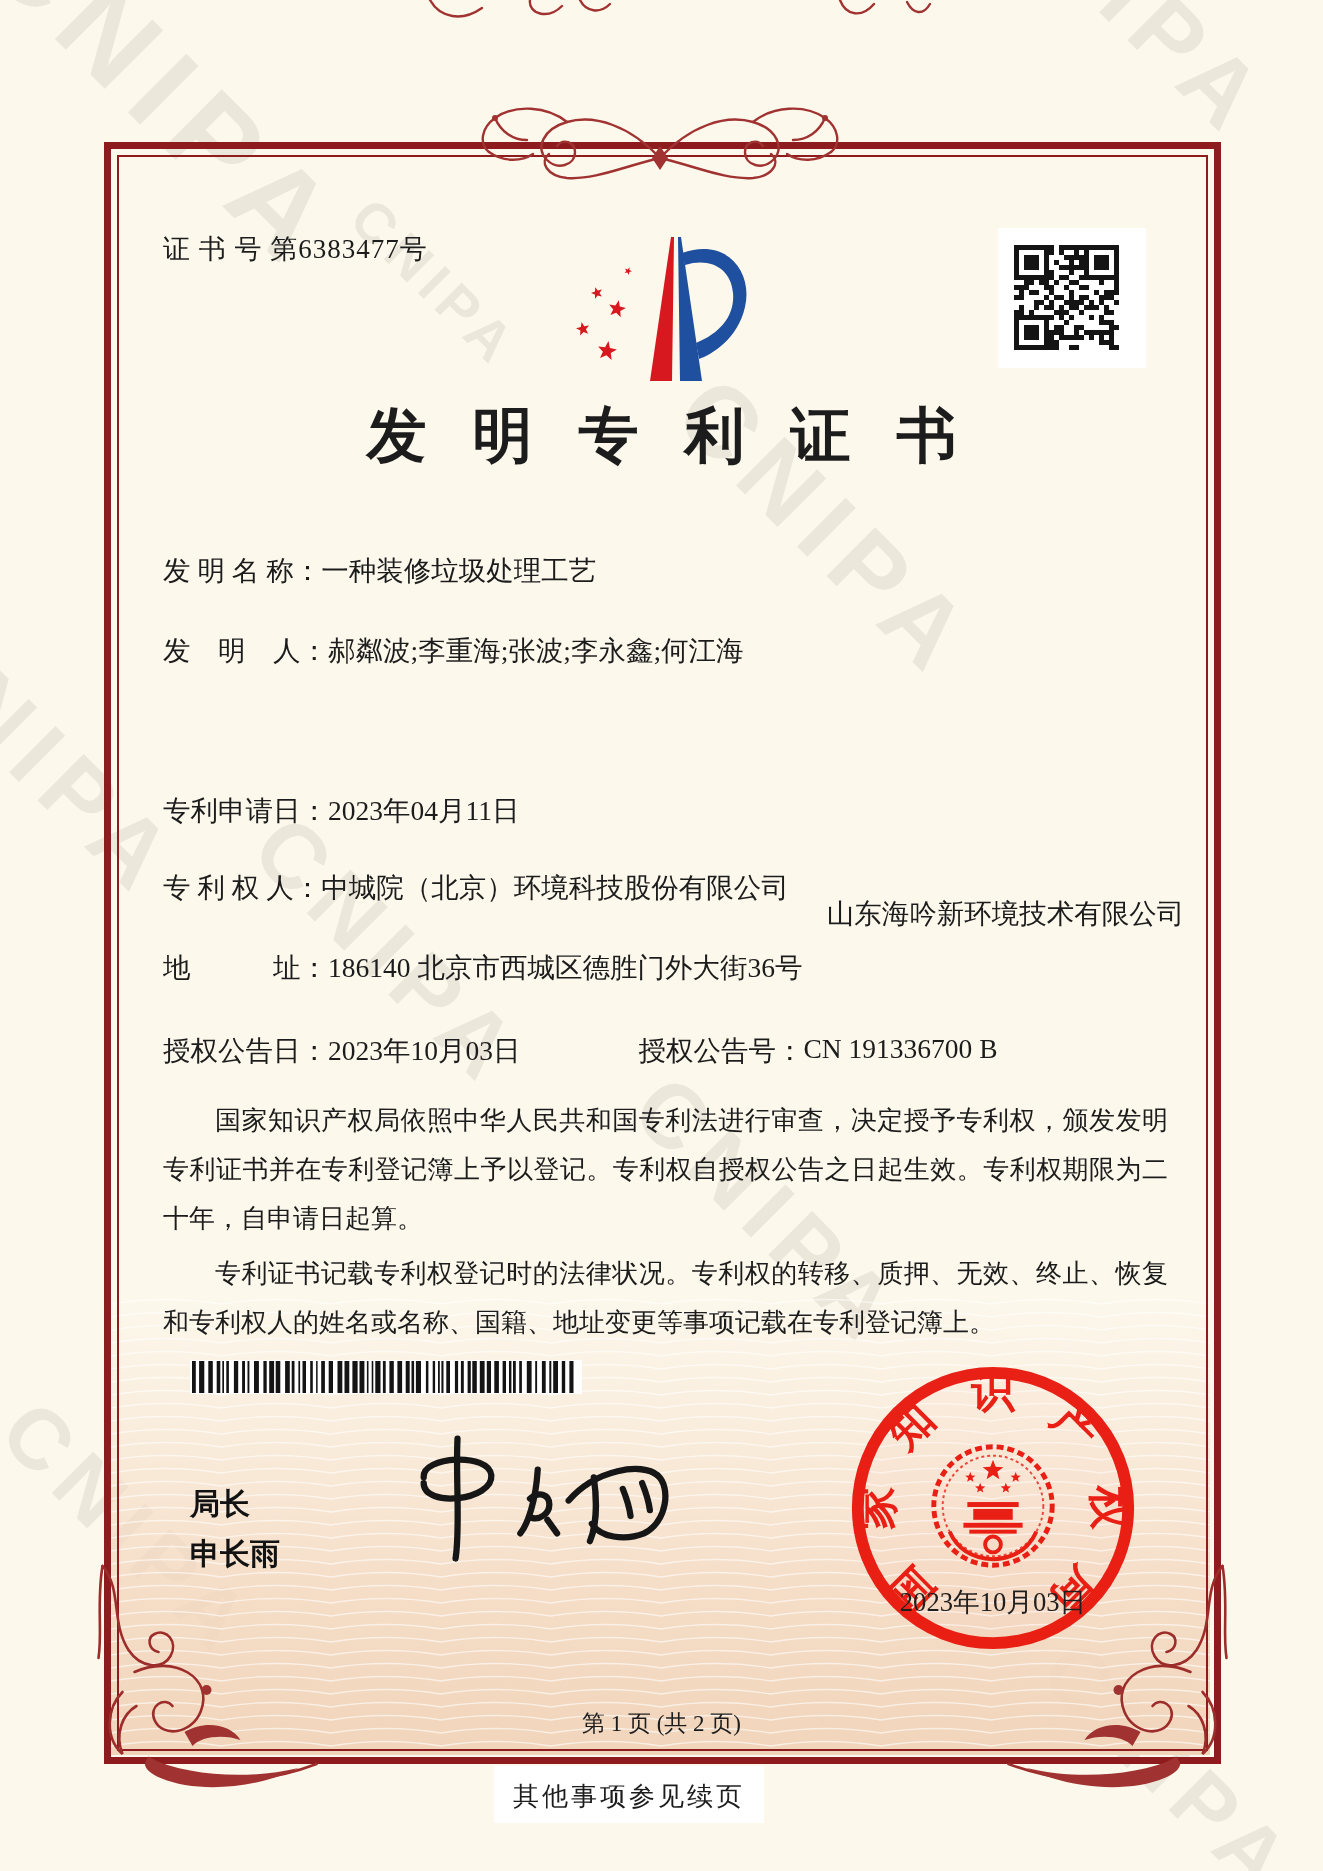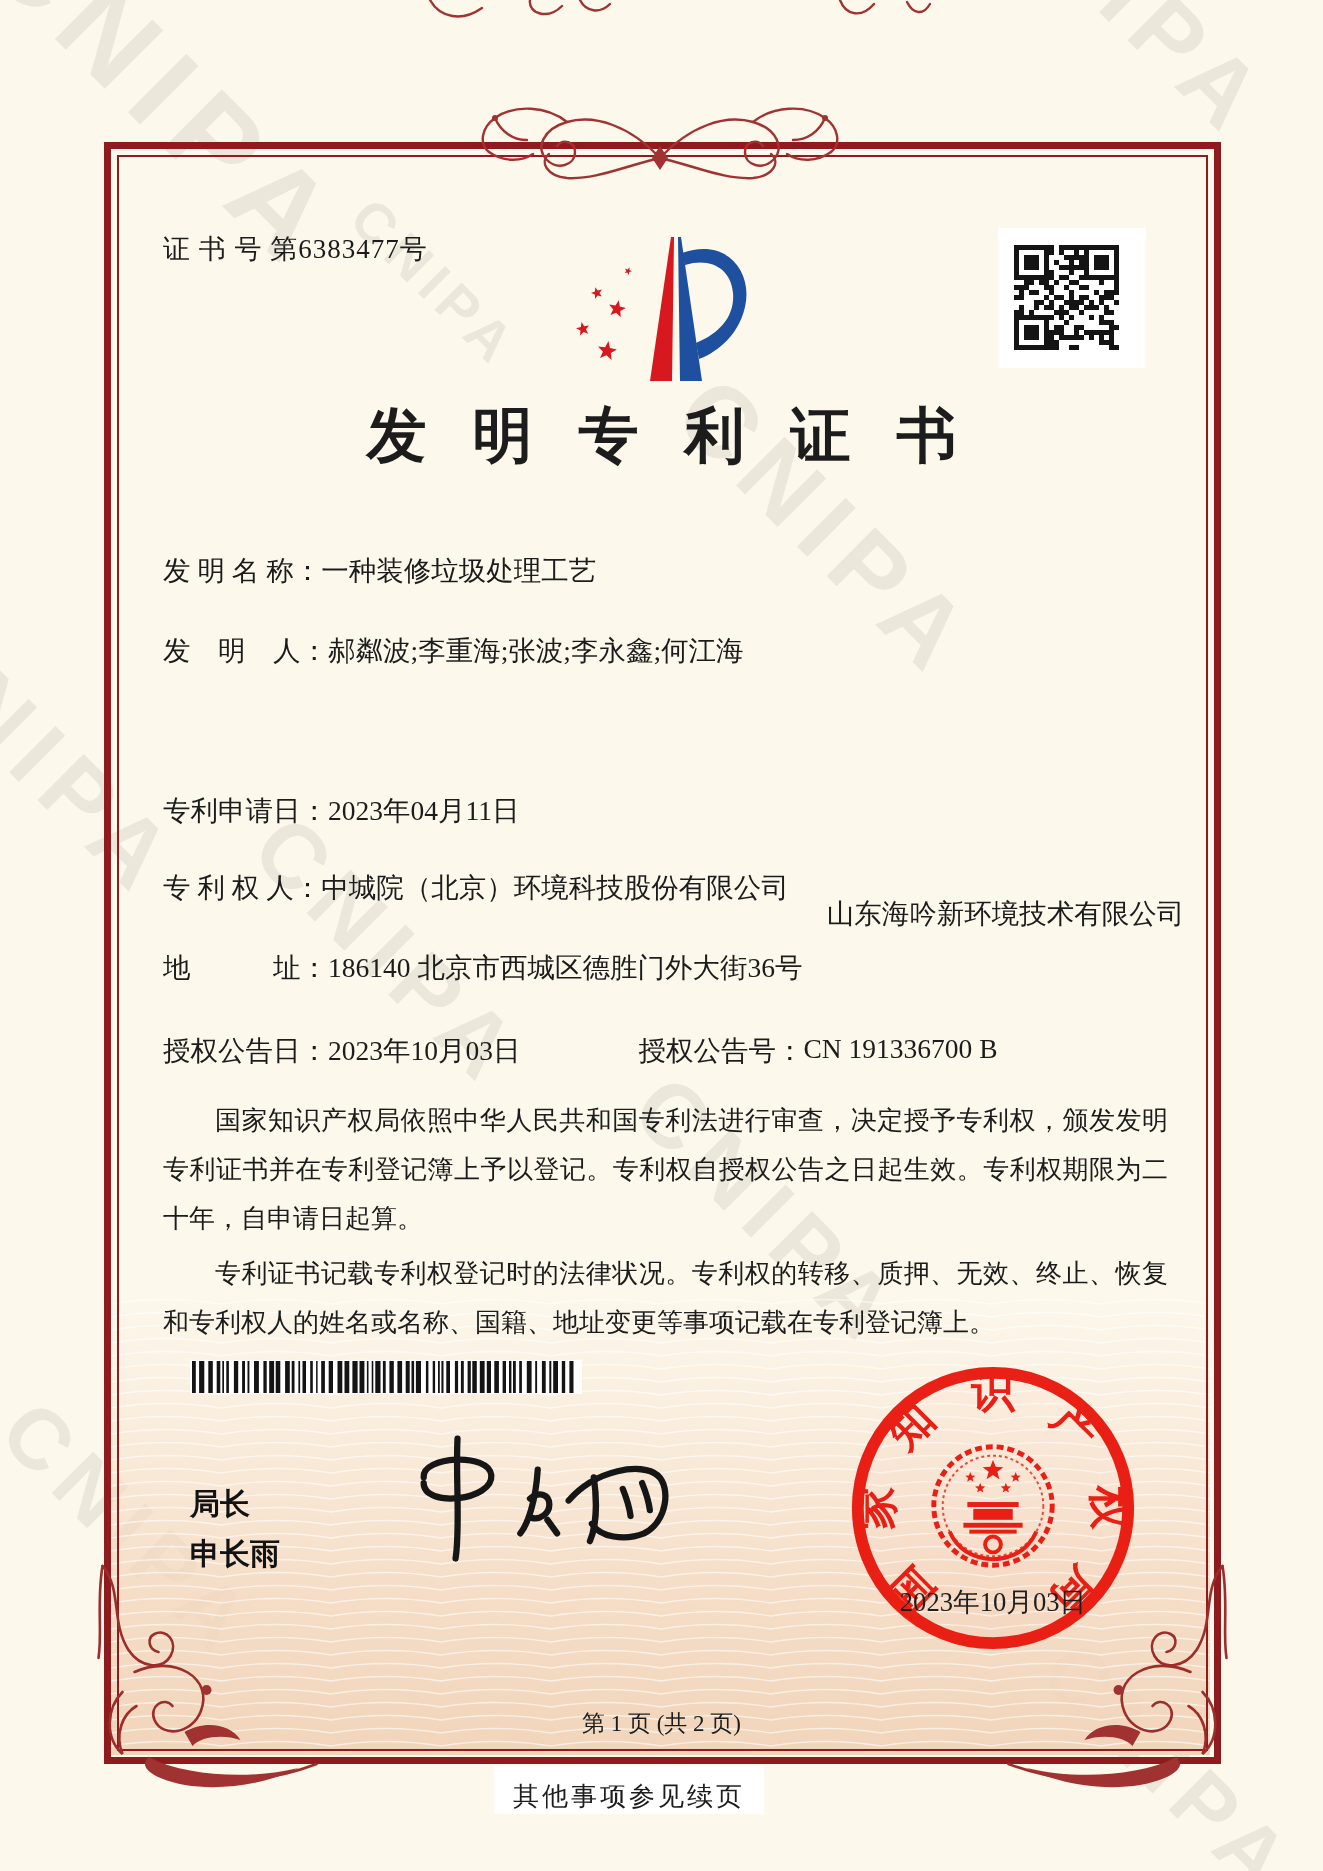--- a/index.html
+++ b/index.html
@@ -54,21 +54,21 @@
   .sig{position:absolute;left:385px;top:1430px;width:290px;height:142px;z-index:5;}
   .sig path{stroke:#161616;stroke-width:6.5;fill:none;stroke-linecap:round;stroke-linejoin:round;}
   
   .seal{position:absolute;left:845px;top:1356px;width:296px;height:300px;z-index:6;opacity:.95;}
   .sealch{font-size:44px;font-weight:bold;fill:#e9150b;text-anchor:middle;dominant-baseline:middle;
           font-family:"Liberation Serif","DejaVu Serif",serif;}
   .seal-date{font-size:27px;fill:#141414;text-anchor:middle;font-family:"Liberation Serif",serif;}
   .emb{fill:#e9150b;}
   
   .pagefoot{position:absolute;left:0;right:0;top:1708px;text-align:center;font-size:23px;z-index:5;}
-  .note{position:absolute;left:494px;top:1766px;width:270px;height:48px;background:#ffffff;
+  .note{position:absolute;left:494px;top:1766px;width:270px;height:57px;background:#ffffff;
         text-align:center;line-height:62px;font-size:26px;letter-spacing:3px;z-index:5;}
 </style>
 </head>
 <body>
 
 <div class="page">
 
   <span class="wm" style="left:-60px;top:20px;font-size:120px;">CNIPA</span>
   <span class="wm" style="left:330px;top:250px;font-size:56px;">CNIPA</span>
   <span class="wm" style="left:950px;top:-60px;font-size:95px;">CNIPA</span>

